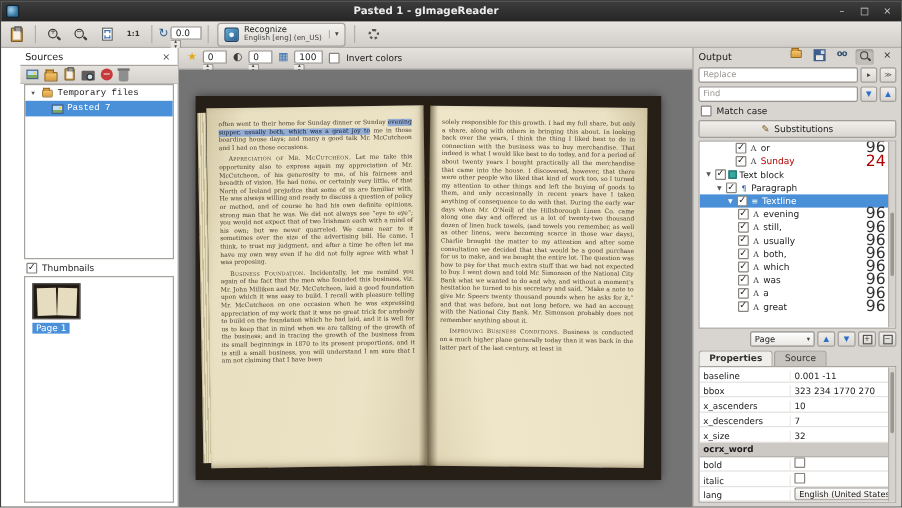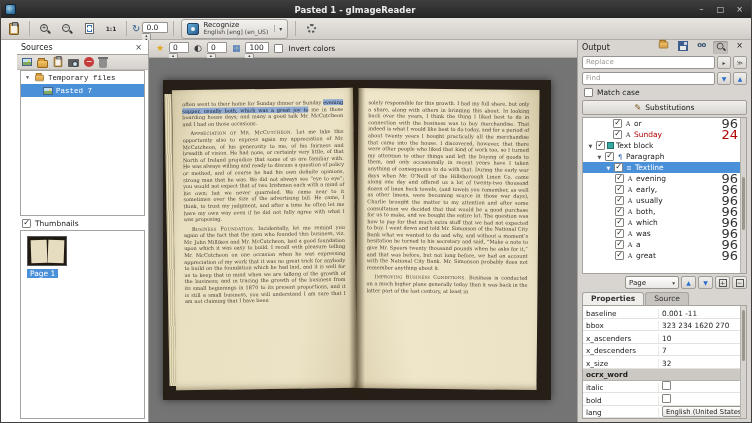--- a/index.html
+++ b/index.html
@@ -431,21 +431,21 @@
             </span>
           <span class="licon word">A</span>
           <span class="lbl">evening</span>
           <span class="conf">96</span>
         </div>
         <div class="orow" style="padding-left:32px">
           <span class="cb">
               <span class="ck">✓</span>
             </span>
           <span class="licon word">A</span>
-          <span class="lbl">early,</span>
+          <span class="lbl">still,</span>
           <span class="conf">96</span>
         </div>
         <div class="orow" style="padding-left:32px">
           <span class="cb">
               <span class="ck">✓</span>
             </span>
           <span class="licon word">A</span>
           <span class="lbl">usually</span>
           <span class="conf">96</span>
         </div>
@@ -519,41 +519,41 @@
         <span class="tab">Source</span>
       </div>
 
       <div class="props">
         <div class="prow">
           <span class="pname">baseline</span>
           <span class="pval">0.001 -11</span>
         </div>
         <div class="prow">
           <span class="pname">bbox</span>
-          <span class="pval">323 234 1620 270</span>
+          <span class="pval">323 234 1770 270</span>
         </div>
         <div class="prow">
           <span class="pname">x_ascenders</span>
           <span class="pval">10</span>
         </div>
         <div class="prow">
           <span class="pname">x_descenders</span>
           <span class="pval">7</span>
         </div>
         <div class="prow">
           <span class="pname">x_size</span>
           <span class="pval">32</span>
         </div>
         <div class="psection">ocrx_word</div>
         <div class="prow">
+          <span class="pname">bold</span>
+          <span class="pval"><span class="cb"></span></span>
+        </div>
+        <div class="prow">
           <span class="pname">italic</span>
-          <span class="pval"><span class="cb"></span></span>
-        </div>
-        <div class="prow">
-          <span class="pname">bold</span>
           <span class="pval"><span class="cb"></span></span>
         </div>
         <div class="prow">
           <span class="pname">lang</span>
           <span class="pval">
             <span class="combo">
               <span>English (United States)</span>
 
             </span>
           </span>

